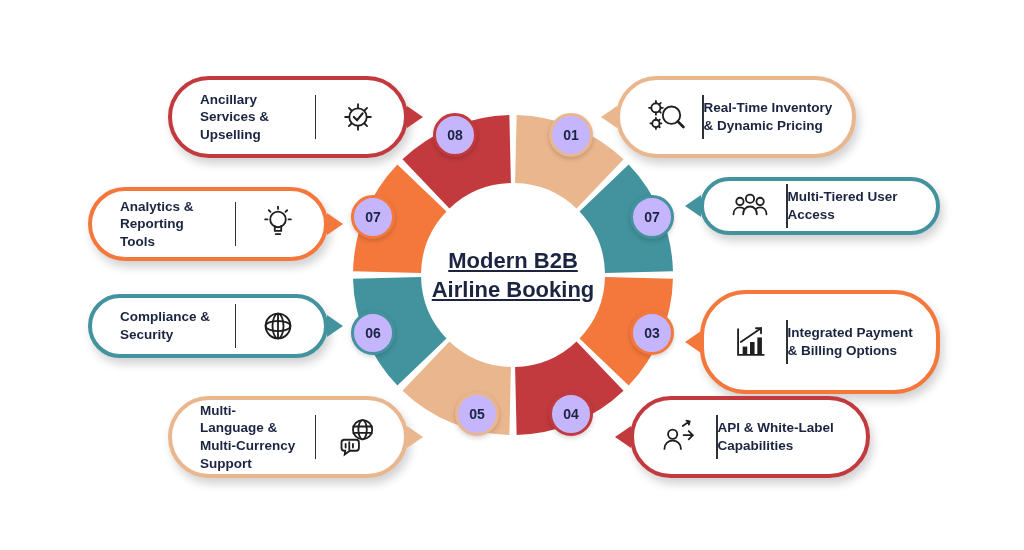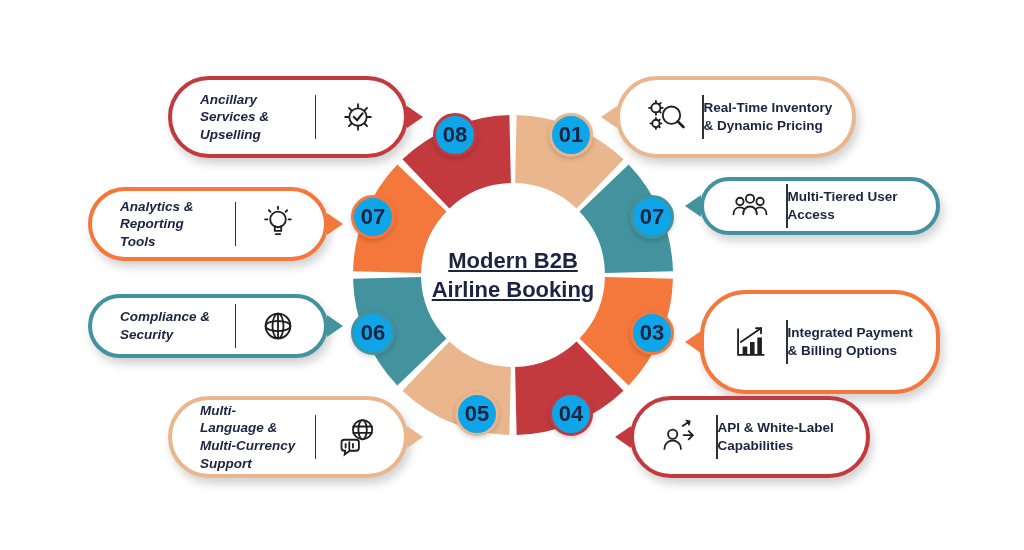--- a/index.html
+++ b/index.html
@@ -17,37 +17,37 @@
 
   .center-title {
     position:absolute; left:393px; top:247px; width:240px;
     text-align:center; font-weight:bold; font-size:22px; line-height:1.3;
     color:var(--text-color);
     text-decoration:underline;
   }
 
   .badge {
     position:absolute; width:44px; height:44px; border-radius:50%;
-    background:#0ea5e9; border:3px solid var(--c);
+    background:#c4b5fd; border:3px solid var(--c);
     display:flex; align-items:center; justify-content:center;
-    font-weight:bold; font-size:22px; color:var(--text-color);
+    font-weight:bold; font-size:14px; color:var(--text-color);
     box-shadow:0 2px 5px rgba(0,0,0,.18);
   }
 
   .pill {
     position:absolute; width:240px; background:#fff;
     border:4px solid var(--c); border-radius:46px;
     display:flex; align-items:center;
     box-shadow:3px 6px 10px rgba(0,0,0,.18);
   }
   .pill .label {
     flex:1; font-weight:bold; font-size:13.5px; line-height:1.3;
     color:var(--text-color);
   }
-  .pill-left  .label { padding-left:28px; padding-right:16px;font-style:italic; }
+  .pill-left  .label { padding-left:28px; padding-right:16px; }
   .pill-right .label { padding-left:0; padding-right:14px; }
   .divider { flex:none; width:1.5px; height:44px; background:#2e3138; align-self:center; }
   .icon { flex:none; width:44px; height:44px; color:var(--icon-color); }
   .icon svg { width:44px; height:44px; display:block; }
   .pill-left  .icon { margin:0 24px 0 20px; }
   .pill-right .icon { margin:0 14px 0 24px; }
 
   .tail {
     position:absolute; top:50%; transform:translateY(-50%);
     width:0; height:0;

